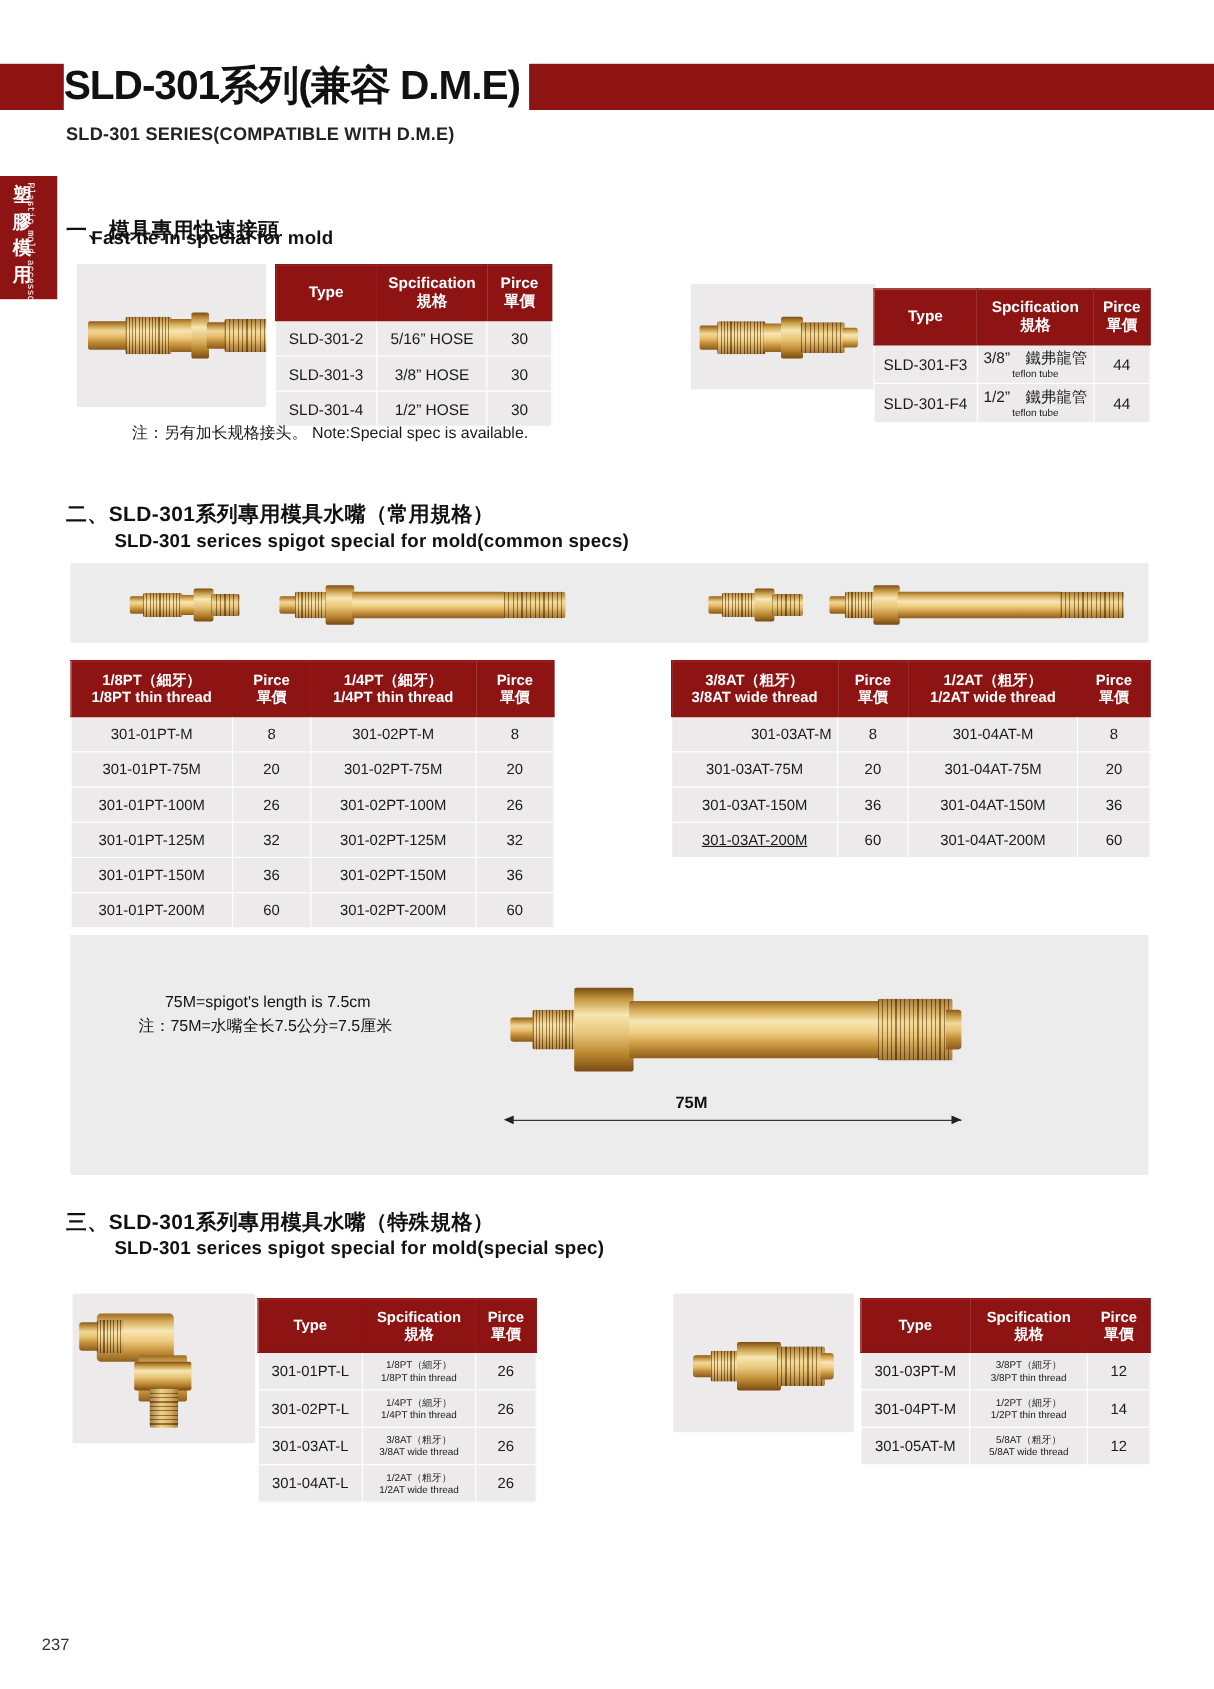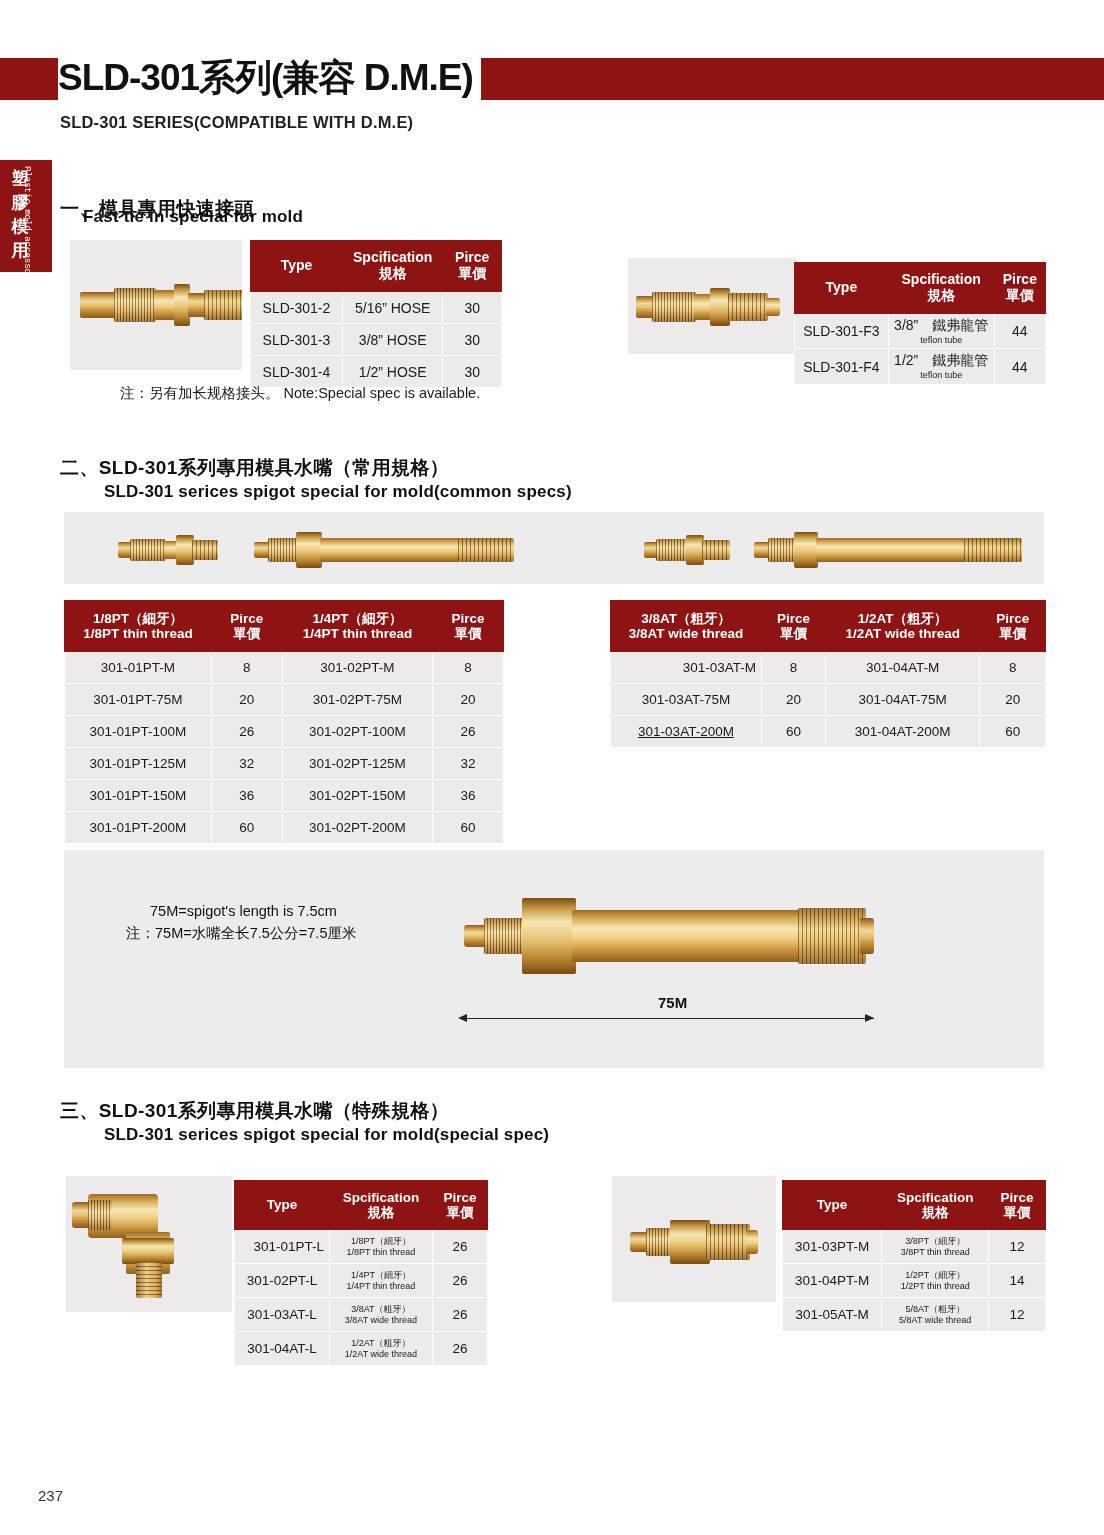--- a/index.html
+++ b/index.html
@@ -436,20 +436,26 @@
       <td>301-04AT-M</td>
       <td>8</td>
     </tr>
     <tr>
       <td style="height:25px;">301-03AT-75M</td>
       <td>20</td>
       <td>301-04AT-75M</td>
       <td>20</td>
     </tr>
     <tr>
+      <td style="height:25px;">301-03AT-150M</td>
+      <td>36</td>
+      <td>301-04AT-150M</td>
+      <td>36</td>
+    </tr>
+    <tr>
       <td style="height:25px;text-decoration:underline;">301-03AT-200M</td>
       <td>60</td>
       <td>301-04AT-200M</td>
       <td>60</td>
     </tr>
   </tbody>
 </table>
 
 <div class="photo-wide" style="left:64px; top:850px; width:980px; height:218px;">
 
@@ -460,21 +466,21 @@
   <div class="brass thread" style="left:734px; top:58px; width:68px; height:56px;"></div>
   <div class="brass b-body" style="left:796px; top:68px; width:14px; height:36px; border-radius:0 3px 3px 0;"></div>
 </div>
 
 <div class="note-box" style="left:126px; top:922px;">注：75M=水嘴全长7.5公分=7.5厘米</div>
 <div class="note-box" style="left:150px; top:900px;">75M=spigot's length is 7.5cm</div>
 
 <div class="arrow-line" style="left:466px; top:1018px; width:408px;"></div>
 <div class="arrow-head arrow-left" style="left:458px; top:1014px;"></div>
 <div class="arrow-head arrow-right" style="left:865px; top:1014px;"></div>
-<div class="dim-label" style="left:658px; top:994px;">75M</div>
+<div class="dim-label" style="left:614px; top:994px;">75M</div>
 
 <div class="sec-cn" style="left:60px; top:1098px;">三、SLD-301系列專用模具水嘴（特殊規格）</div>
 <div class="sec-en" style="left:104px; top:1125px;">SLD-301 serices spigot special for mold(special spec)</div>
 
 <div class="photo" style="left:66px; top:1176px; width:166px; height:136px;">
   <div class="brass b-light" style="left:22px; top:18px; width:70px; height:44px; border-radius:4px;"></div>
   <div class="brass b-body" style="left:6px; top:26px; width:20px; height:26px; border-radius:3px 0 0 3px;"></div>
   <div class="brass knurl" style="left:22px; top:24px; width:24px; height:30px;"></div>
   <div class="brass b-light" style="left:60px; top:56px; width:44px; height:42px;"></div>
   <div class="brass b-hex" style="left:56px; top:62px; width:52px; height:26px;"></div>
@@ -495,21 +501,21 @@
         <span class="two-line">規格</span>
       </th>
       <th style="width:54px;">
         <span class="two-line">Pirce</span>
         <span class="two-line">單價</span>
       </th>
     </tr>
   </thead>
   <tbody>
     <tr>
-      <td style="height:27px;text-align:right;">301-01PT-L</td>
+      <td style="height:27px;">301-01PT-L</td>
       <td>
         <span class="two-line sm">1/8PT（細牙）</span>
         <span class="two-line sm">1/8PT thin thread</span>
       </td>
       <td>26</td>
     </tr>
     <tr>
       <td style="height:27px;">301-02PT-L</td>
       <td>
         <span class="two-line sm">1/4PT（細牙）</span>

